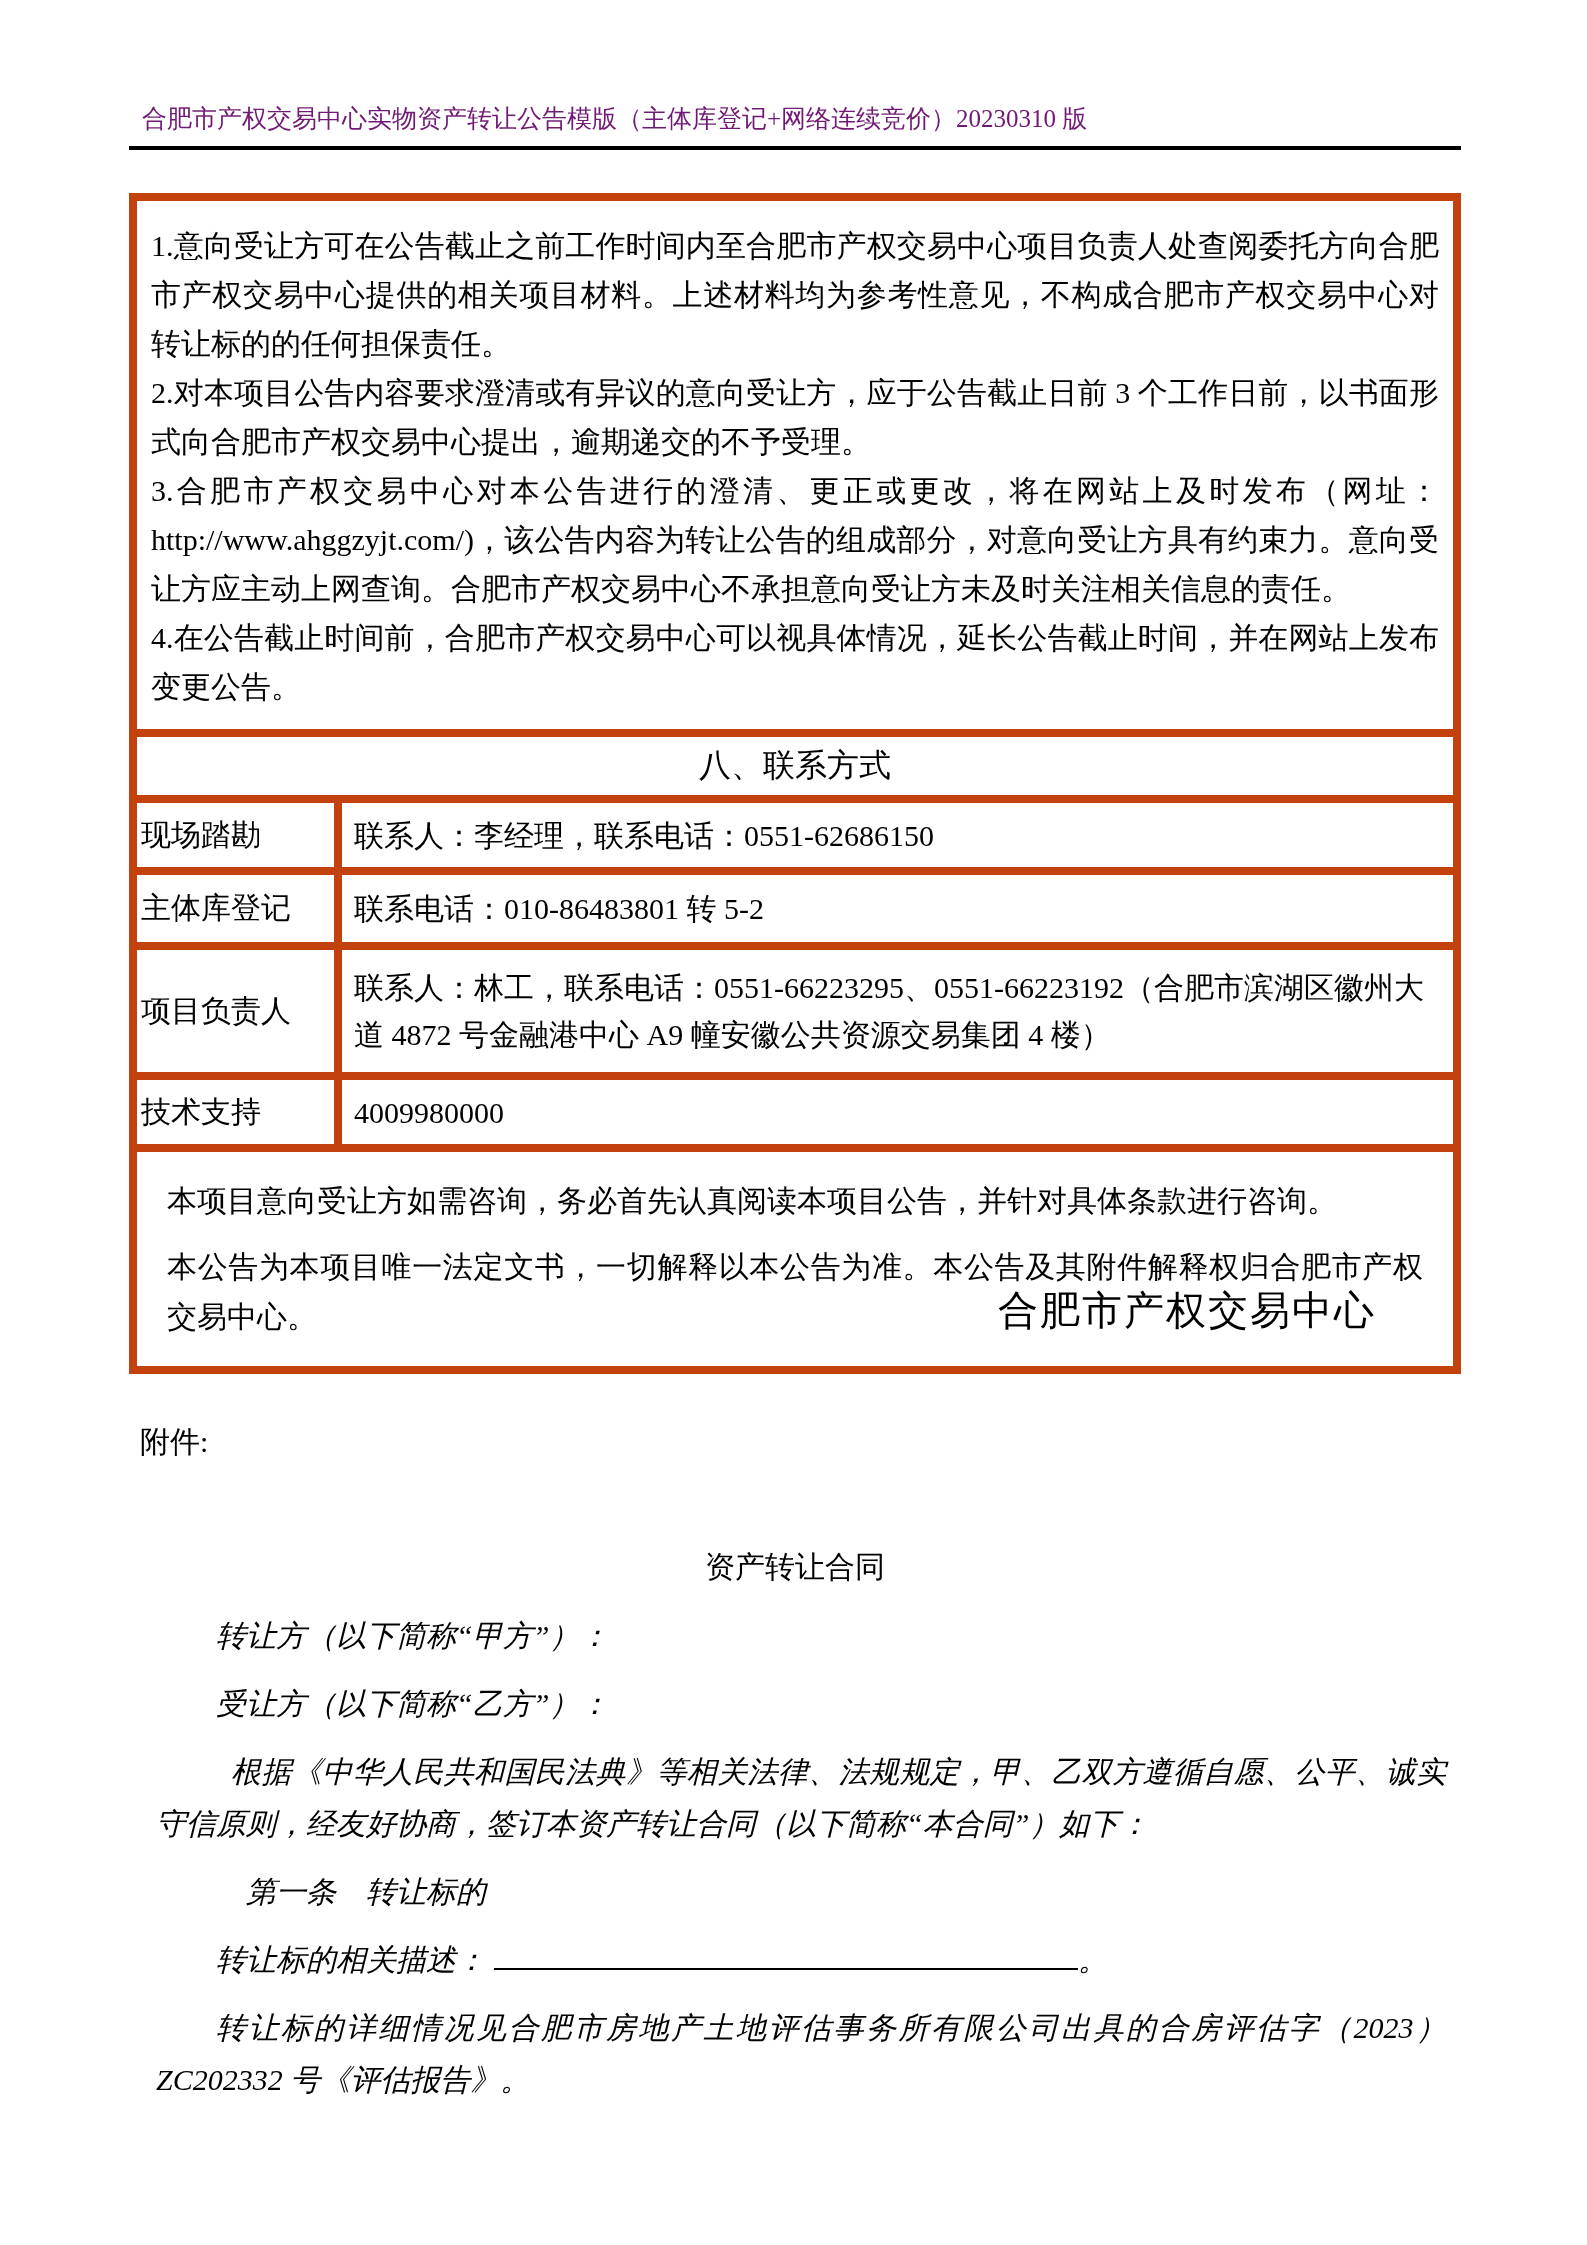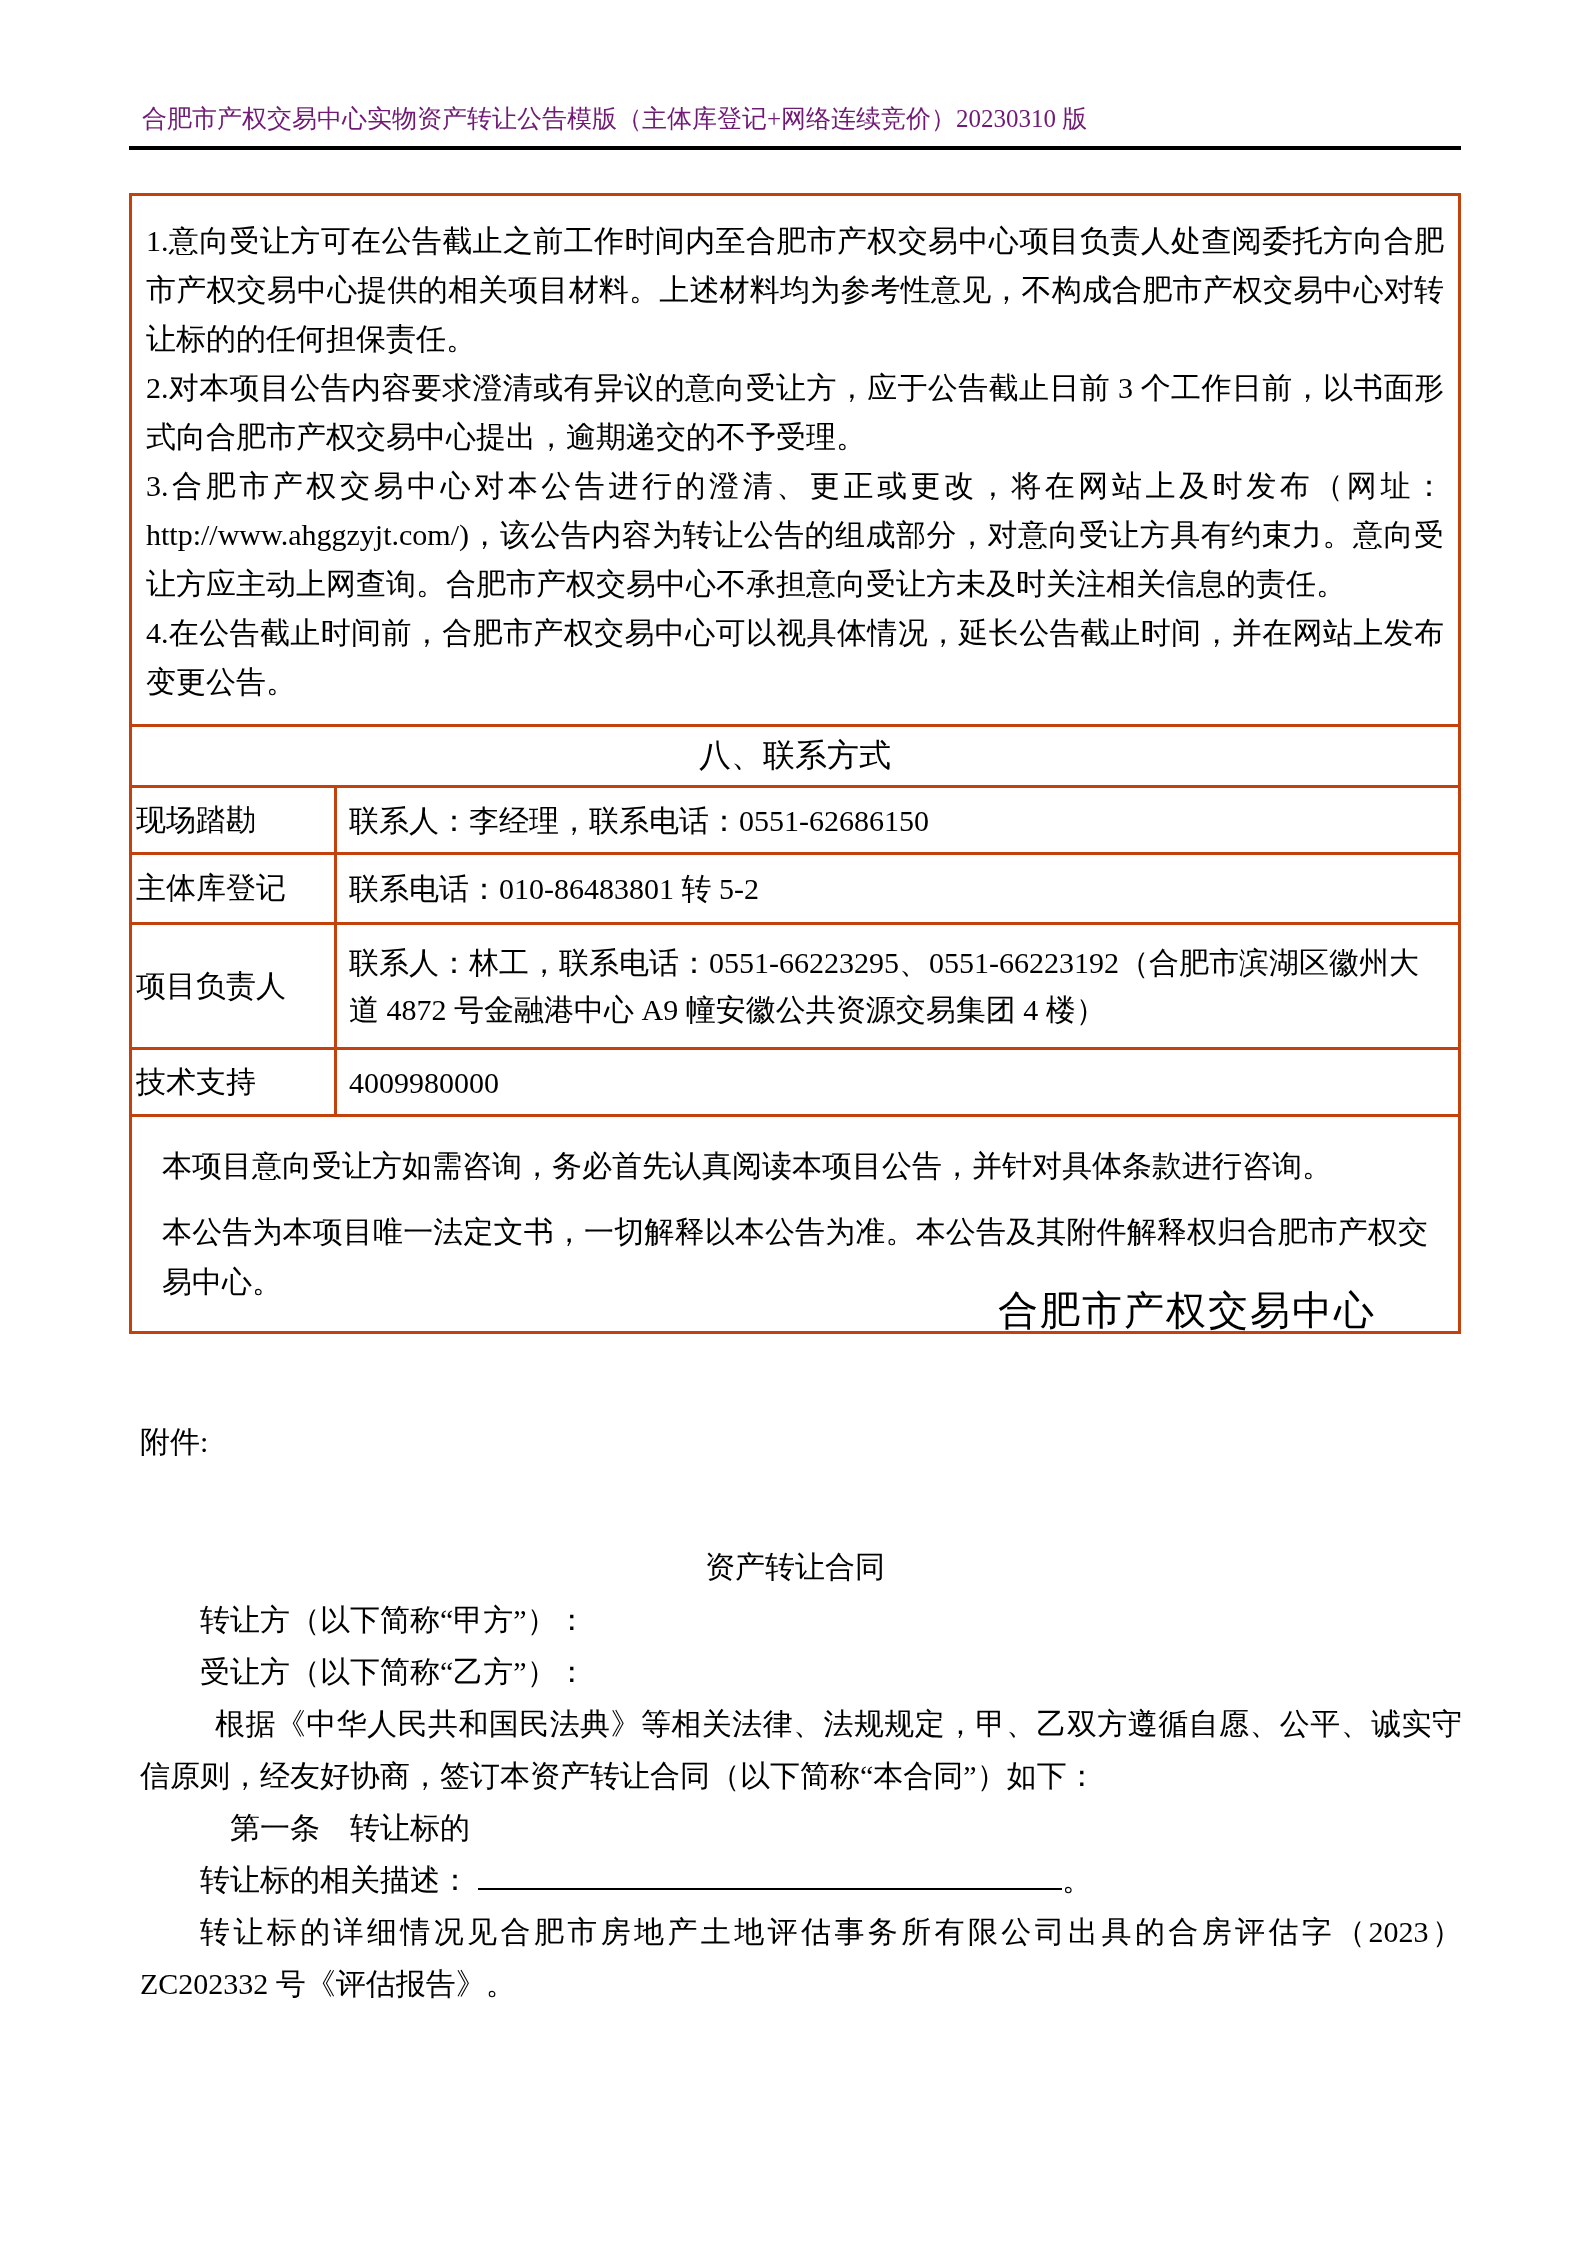--- a/index.html
+++ b/index.html
@@ -14,21 +14,21 @@
   }
   .header-rule{
     position:absolute;left:129px;top:146px;width:1332px;height:4px;background:#000;
   }
   table.main{
     position:absolute;left:129px;top:193px;width:1332px;
     border-collapse:collapse;table-layout:fixed;
     font-size:30px;color:#000;
   }
   table.main td{
-    border:3px solid #c2410c;vertical-align:middle;
+    border:8px solid #c2410c;vertical-align:middle;
   }
   td.note-cell{
     padding:20px 14px 18px 14px;line-height:49px;text-align:justify;
   }
   td.note-cell p{margin:0;}
   tr.section-row td{
     height:58px;text-align:center;font-size:32px;padding:0;
   }
   col.label-col{width:205px;}
   td.label-cell{
@@ -54,21 +54,21 @@
   }
   .contract-title{
     position:absolute;left:129px;top:1503px;width:1332px;text-align:center;
     font-size:30px;
     margin-top:44px;
   }
   .contract{
     position:absolute;left:140px;top:1594px;width:1322px;
     font-size:30px;line-height:52px;text-align:justify;
   }
-  .contract p{margin:0;}
+  .contract p{margin:16px;font-style:italic;}
   .indent2{text-indent:2em;}
   .indent25{text-indent:2.5em;}
   .indent3{text-indent:3em;}
   .desc-line{text-indent:2em;}
   .blank-underline{
     display:inline-block;width:584px;height:30px;
     border-bottom:2px solid #000;margin-left:8px;vertical-align:baseline;
   }
 </style>
 </head>

